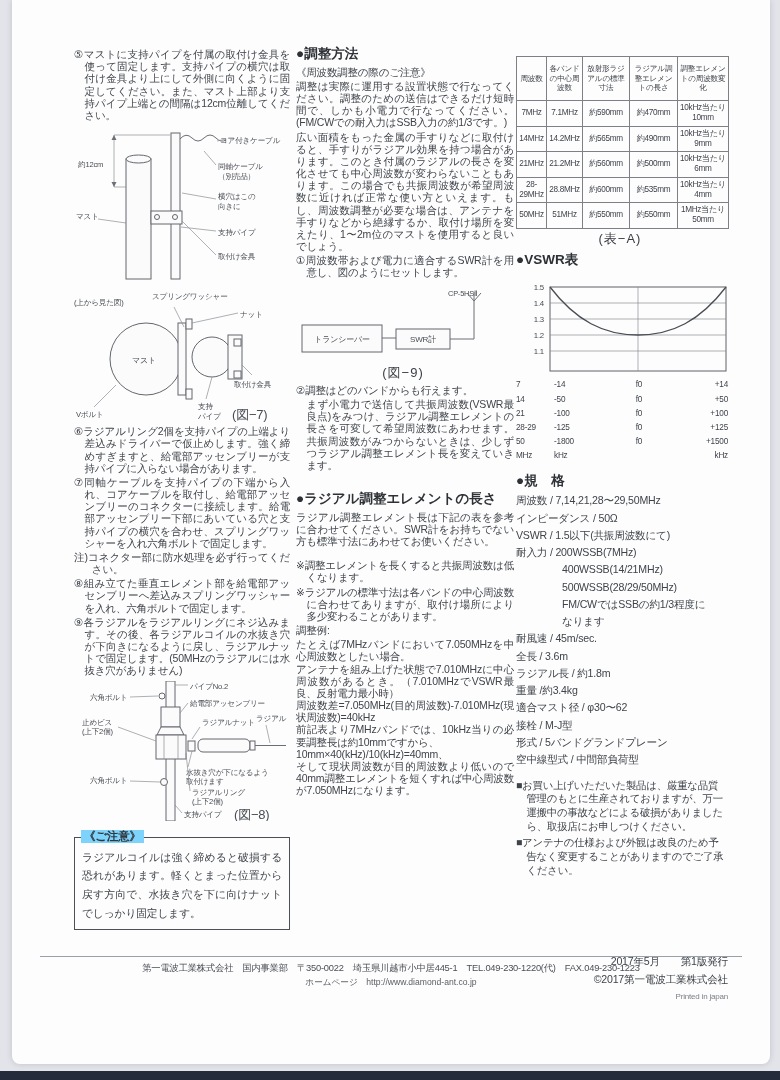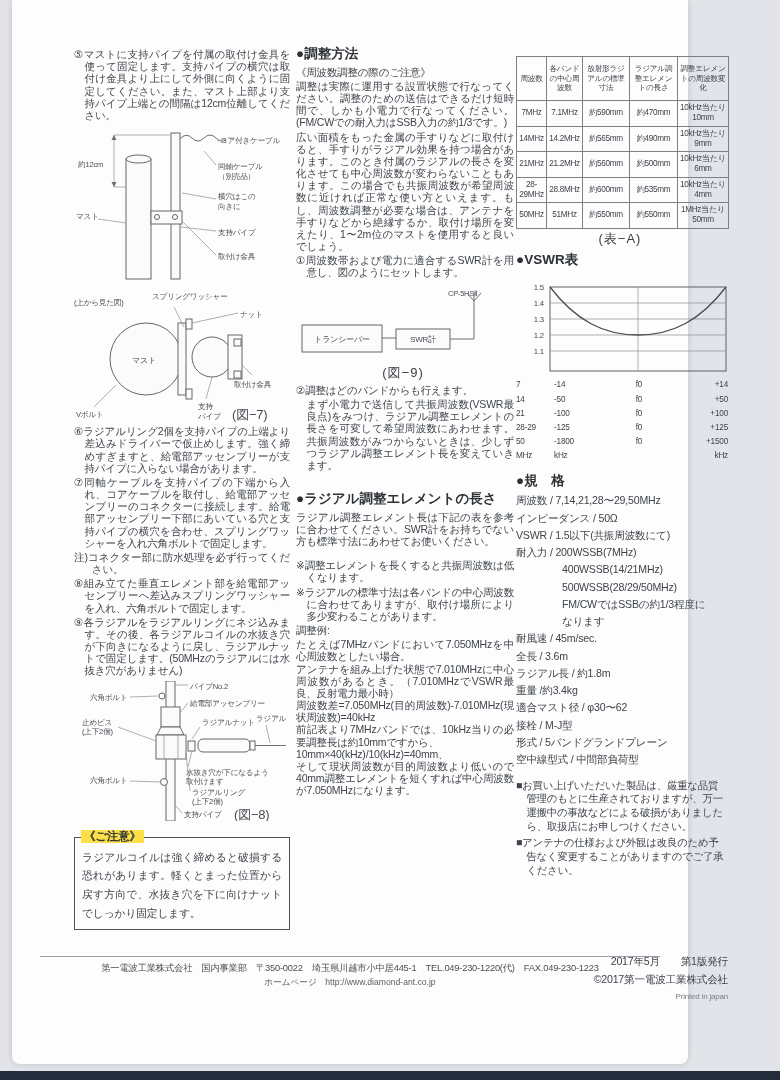--- a/index.html
+++ b/index.html
@@ -5,21 +5,21 @@
   * { margin:0; padding:0; box-sizing:border-box; }
   html,body { width:780px; height:1080px; }
   body {
     background:#e2e4e9;
     font-family:"Liberation Sans","DejaVu Sans",sans-serif;
     color:#3f444b;
     position:relative;
     overflow:hidden;
   }
   .page {
-    position:absolute; left:12px; top:0; width:676px; height:1064px;
+    position:absolute; left:12px; top:0; width:758px; height:1064px;
     background:#fdfdfd;
     border-radius:0 0 8px 8px;
     box-shadow:0 0 6px rgba(0,0,0,.15);
   }
   .bottom-strip { position:absolute; left:0; bottom:0; width:780px; height:9px; background:#242b3a; }
   .col { position:absolute; font-size:10.5px; line-height:1.16; letter-spacing:-0.2px; }
   .col-left  { left:62px;  top:48px; width:216px; }
   .col-mid   { left:284px; top:42px; width:218px; }
   .col-right { left:504px; top:56px; width:212px; }
   p.txt { margin-bottom:2px; text-align:justify; }
@@ -28,21 +28,21 @@
   .ind   { padding-left:1em; }
   h2.sec { font-size:13.5px; font-weight:700; color:#2e3237; letter-spacing:0; margin:4px 0 4px; }
   .subhead { font-size:10.5px; margin-bottom:2px; } .gap10 { height:10px; } .gap14 { height:14px; }
   svg text { fill:#474c53; font-family:"Liberation Sans","DejaVu Sans",sans-serif; }
   svg .ln { stroke:#6b6f76; stroke-width:1; fill:none; }
   svg .thin { stroke:#8a8e94; stroke-width:.7; fill:none; }
   svg .part { stroke:#63676e; stroke-width:1; fill:#fbfbfb; }
   .figcap { text-align:center; font-size:13px; letter-spacing:1px; color:#3a3e44; margin:2px 4px 4px 0; }
   
   .caution { border:1.6px solid #4c5056; position:relative; margin-top:14px; padding:10px 7px 7px; }
-  .caution-title { position:absolute; top:-8px; left:6px; background:#fde047; padding:0 3px; font-size:11.5px; font-weight:700; color:#33373c; }
+  .caution-title { position:absolute; top:-8px; left:6px; background:#7dd3fc; padding:0 3px; font-size:11.5px; font-weight:700; color:#33373c; }
   .caution-body { font-size:10.8px; line-height:1.72; text-align:justify; }
   
   table.ta { border-collapse:collapse; width:100%; table-layout:fixed; }
   table.ta th, table.ta td { border:1px solid #7d8187; font-weight:400; text-align:center; vertical-align:middle; padding:2px 1px; }
   table.ta th { font-size:7.6px; line-height:1.25; height:44px; }
   table.ta td { font-size:8.2px; line-height:1.25; height:25px; letter-spacing:-0.3px; }
   
   .vswr-grid { display:grid; grid-template-columns:34px 56px 1fr 56px; font-size:8.2px; line-height:1; row-gap:6px; margin-top:2px; }
   .vswr-grid span:nth-child(4n+1){ text-align:left; }
   .vswr-grid span:nth-child(4n+2){ text-align:left; padding-left:4px; }

